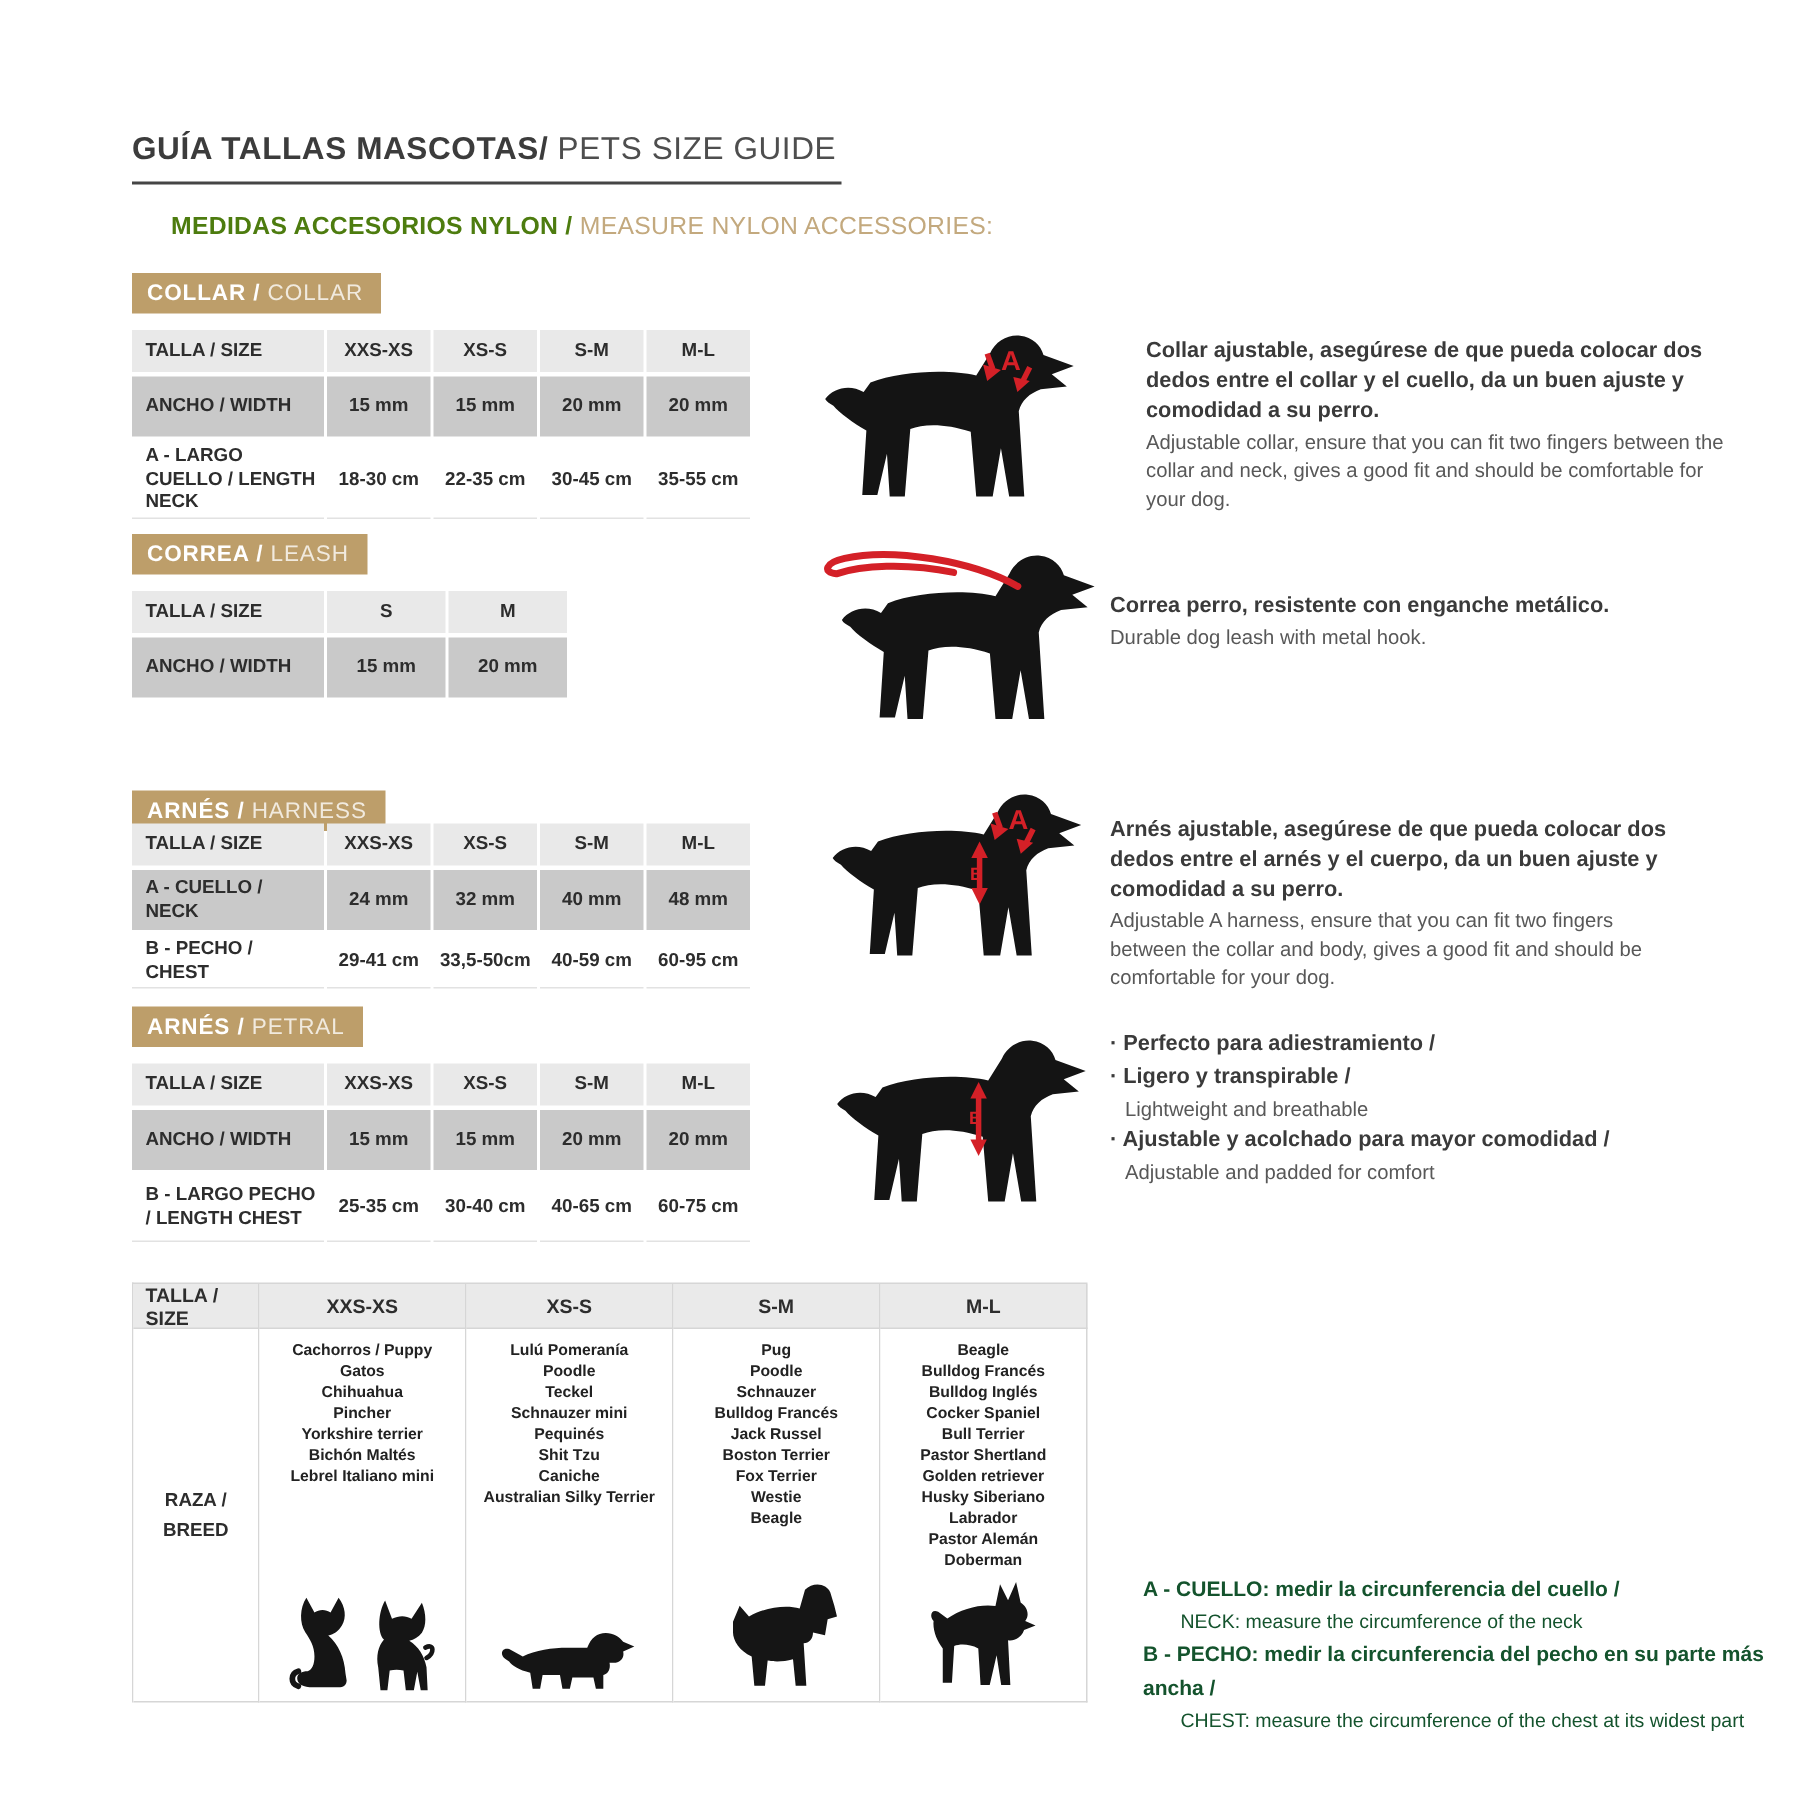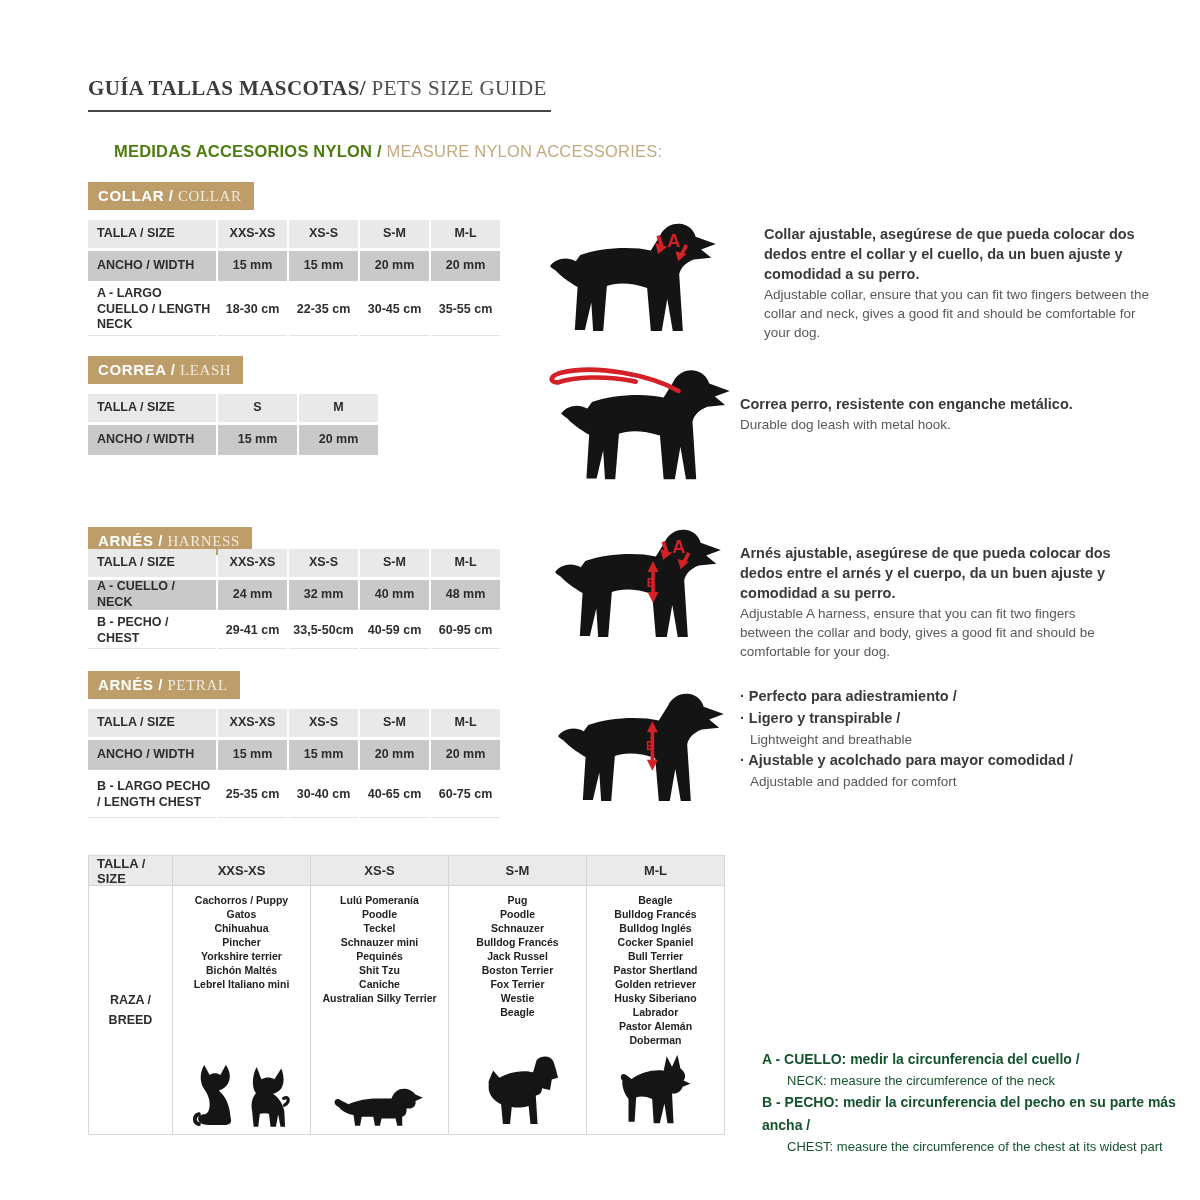--- a/index.html
+++ b/index.html
@@ -1,39 +1,39 @@
 <!DOCTYPE html>
 <html><head>
 <meta charset="utf-8">
 <style>
   html,body{margin:0;padding:0;background:#fff;}
   body{width:1200px;height:1200px;position:relative;font-family:"Liberation Sans",sans-serif;color:#3d3d3d;overflow:hidden;}
 
-  .page-title{position:absolute;left:88px;top:76px;font-size:21px;letter-spacing:.4px;
-    border-bottom:2px solid #454545;padding-bottom:9px;padding-right:4px;font-family:Liberation Serif, serif;}
+  .page-title{position:absolute;left:88px;top:88px;font-size:21px;letter-spacing:.4px;
+    border-bottom:2px solid #454545;padding-bottom:9px;padding-right:4px;}
   .page-title .es{font-weight:bold;color:#3c3c3c;}
   .page-title .en{font-weight:normal;color:#4e4e4e;}
 
   .page-subtitle{position:absolute;left:90px;top:142px;font-size:16.5px;letter-spacing:.2px;}
   .page-subtitle .es{font-weight:bold;color:#4d7c0f;margin-left:24px;}
   .page-subtitle .en{font-weight:normal;color:#c3a97e;}
 
   .band{position:absolute;background:#bd9e6a;color:#fff;font-weight:bold;font-size:15px;
     letter-spacing:.6px;padding:5px 12px 5px 10px;}
-  .band .en{font-weight:normal;color:rgba(255,255,255,.78);font-family:Liberation Serif, serif;}
+  .band .en{font-weight:normal;color:rgba(255,255,255,.78);}
 
   .sztable{position:absolute;}
   .trow{display:flex;gap:2px;margin-bottom:3px;}
   .tcell{box-sizing:border-box;display:flex;align-items:center;justify-content:center;text-align:center;
     font-weight:bold;font-size:12.5px;color:#2d2d2d;padding:2px 3px;line-height:1.25;}
   .tlabel{width:128px;justify-content:flex-start;text-align:left;padding-left:9px;}
   .vw71 .tcell:not(.tlabel){width:69px;}
   .vw80 .tcell:not(.tlabel){width:79px;}
   .thead .tcell{background:#e9e9e9;height:28px;}
-  .tgray .tcell{background:#c9c9c9;height:30px;}
+  .tgray .tcell{background:#c9c9c9;height:40px;}
   .twhite .tcell{background:#fff;min-height:32px;border-bottom:1px solid #e2e2e2;}
   .twhite.tall .tcell{min-height:45px;}
 
   .dogfig{position:absolute;}
 
   .desc{position:absolute;width:388px;}
   .desc .es{font-weight:bold;font-size:14.5px;color:#3a3a3a;line-height:1.38;}
   .desc .en{font-size:13.5px;color:#585858;line-height:1.42;margin-top:1px;}
 
   .bullets{position:absolute;width:400px;}

